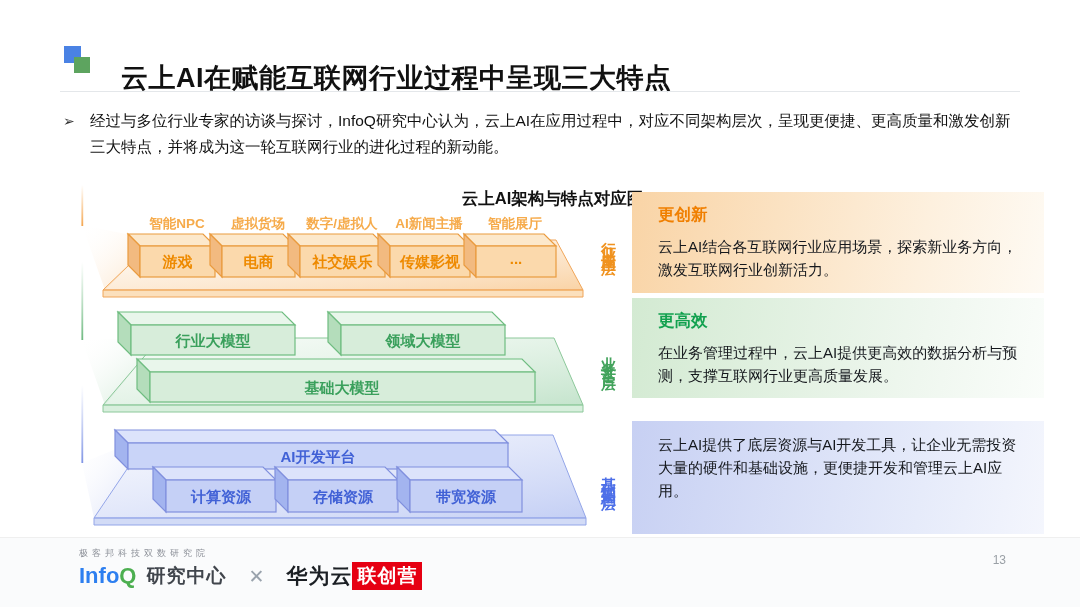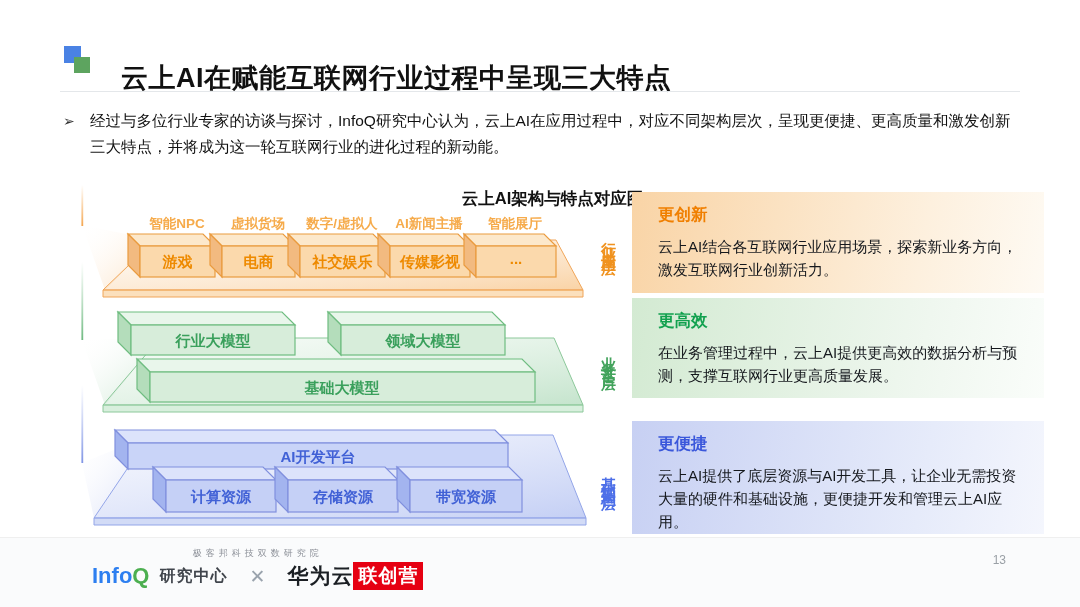--- a/index.html
+++ b/index.html
@@ -36,27 +36,27 @@
   .panel-o{top:192px;height:101px;background:linear-gradient(100deg,#f9d4a6 0%,#fdf0de 70%,#fefaf3 100%);}
   .panel-g{top:298px;height:100px;background:linear-gradient(100deg,#d3ead2 0%,#eff7ef 70%,#fafdfa 100%);}
   .panel-b{top:421px;height:113px;background:linear-gradient(100deg,#c7d0f3 0%,#e6ebfa 70%,#f4f6fd 100%);}
   .panel h3{margin:0 0 9px 0;font-size:16.5px;font-weight:700;}
   .panel-o h3{color:#f07f00;}
   .panel-g h3{color:#12a14f;}
   .panel-b h3{color:#3a57db;}
   .panel p{margin:0;font-size:15px;line-height:23px;color:#15181d;}
   
   .footer{position:absolute;left:0;top:537px;width:1080px;height:70px;background:#fafbfc;border-top:1px solid #efefef;}
-  .footer-left{position:absolute;left:52px;top:9px;text-align:center;}
+  .footer-left{position:absolute;left:39px;top:9px;}
   .org-line{margin-left:40px;font-size:9px;letter-spacing:4px;color:#8d9199;}
   .logo-row{display:flex;align-items:center;margin-top:2px;}
   .infoq{font-size:22px;font-weight:800;font-style:normal;margin-left:40px;}
   .infoq .info{color:#2d7ff0;}
   .infoq .q{color:#4caf50;}
-  .research{margin-left:10px;font-size:16px;font-weight:700;color:#40454c;letter-spacing:1px;}
+  .research{margin-left:10px;font-size:19px;font-weight:700;color:#40454c;letter-spacing:1px;}
   .cross{margin:0 22px;font-size:19px;color:#9aa3ad;font-weight:400;}
   .huawei{font-size:21px;font-weight:700;color:#1b1f24;letter-spacing:1px;}
   .lianchuang{background:#e60012;color:#fff;font-size:19px;font-weight:800;
               padding:1px 5px;letter-spacing:1px;}
   .page-num{position:absolute;right:74px;top:15px;font-size:12px;color:#9aa0a6;}
 </style>
 </head>
 <body>
 
 <div class="slide">
@@ -231,21 +231,20 @@
 
   <div class="panel panel-o">
     <h3>更创新</h3>
     <p>云上AI结合各互联网行业应用场景，探索新业务方向，激发互联网行业创新活力。</p>
   </div>
   <div class="panel panel-g">
     <h3>更高效</h3>
     <p>在业务管理过程中，云上AI提供更高效的数据分析与预测，支撑互联网行业更高质量发展。</p>
   </div>
   <div class="panel panel-b">
-    <h3>更便捷</h3>
     <p>云上AI提供了底层资源与AI开发工具，让企业无需投资大量的硬件和基础设施，更便捷开发和管理云上AI应用。</p>
   </div>
 
   <div class="footer">
     <div class="footer-left">
       <div class="org-line">极客邦科技双数研究院</div>
       <div class="logo-row">
         <span class="infoq"><span class="info">Info</span><span class="q">Q</span></span>
         <span class="research">研究中心</span>
         <span class="cross">✕</span>

